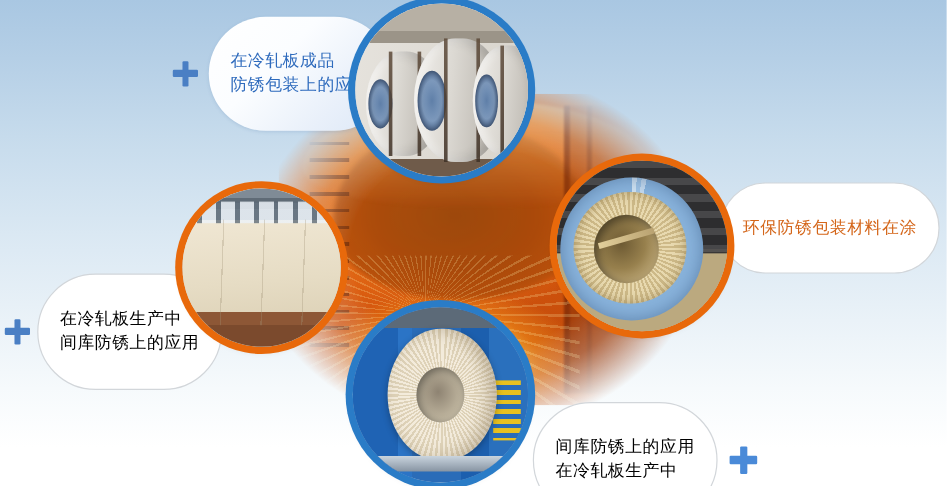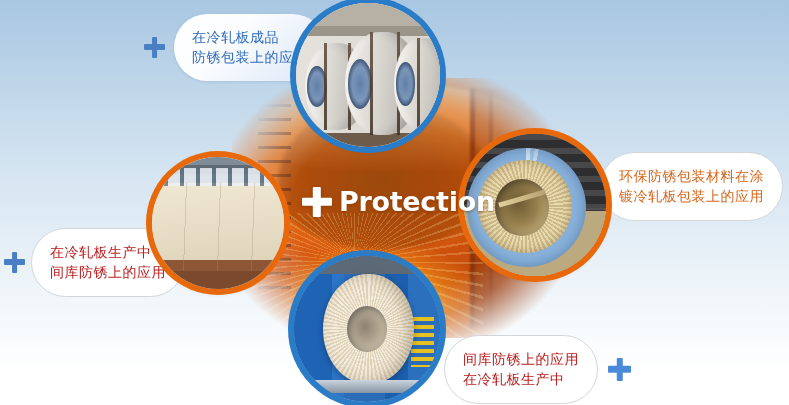--- a/index.html
+++ b/index.html
@@ -226,34 +226,34 @@
     position: absolute; left: 6%; bottom: 6%;
     width: 88%; height: 9%;
     background: linear-gradient(180deg, #c9d4de, #8794a2);
     border-radius: 4px;
   }
 
   
   .callout { position: absolute; display: flex; align-items: center; }
   .pill {
     border-radius: 999px;
-    padding: 13px 18px;
+    padding: 27px 18px;
     line-height: 1.45;
     font-size: 14px;
     letter-spacing: .5px;
     white-space: nowrap;
     font-family: "DejaVu Sans", "Liberation Sans", sans-serif;
   }
   .pill-blue {
     color: #2f6bbd;
     background: linear-gradient(135deg, #ffffff 0%, #fbfdff 38%, #e9f0fa 72%, #dbe7f6 100%);
     box-shadow: 0 1px 3px rgba(70,110,160,0.18);
   }
   .pill-outline {
-    color: #b91c1c;
+    color: #000000;
     background: #ffffff;
     border: 1px solid #d2d6da;
   }
   .pill-outline-orange {
     color: #d4661a;
     background: #ffffff;
     border: 1px solid #d2d6da;
   }
 
   
@@ -304,24 +304,20 @@
   <div class="center-scene">
     <div class="ladle-body"></div>
     <div class="ladle-inner"></div>
     <div class="ladle-rim"></div>
     <div class="ladle-rivets"></div>
     <div class="ladle-struts"></div>
     <div class="spark-rays"></div>
     <div class="spark-burst"></div>
   </div>
 
-  <div id="center-label">
-    <span class="plus plus-white"></span>
-    <span id="protection-text">Protection</span>
-  </div>
 
   <div id="circle-top" class="circle ring-blue z2">
     <div class="photo p-coils">
       <div id="coil-a" class="coil">
         <div class="eye"></div>
         <div class="strap" style="left:30%"></div>
         <div class="strap" style="left:68%"></div>
       </div>
       <div id="coil-b" class="coil">
         <div class="eye"></div>
@@ -374,21 +370,20 @@
     <span class="plus plus-sm"></span>
     <div class="pill pill-outline">
       <div>在冷轧板生产中</div>
       <div>间库防锈上的应用</div>
     </div>
   </div>
 
   <div id="callout-right" class="callout z1">
     <div class="pill pill-outline-orange">
       <div>环保防锈包装材料在涂</div>
-      <div>镀冷轧板包装上的应用</div>
     </div>
 
   </div>
 
   <div id="callout-bottom" class="callout z1">
     <div class="pill pill-outline">
       <div>间库防锈上的应用</div>
       <div>在冷轧板生产中</div>
     </div>
     <span class="plus plus-md"></span>

